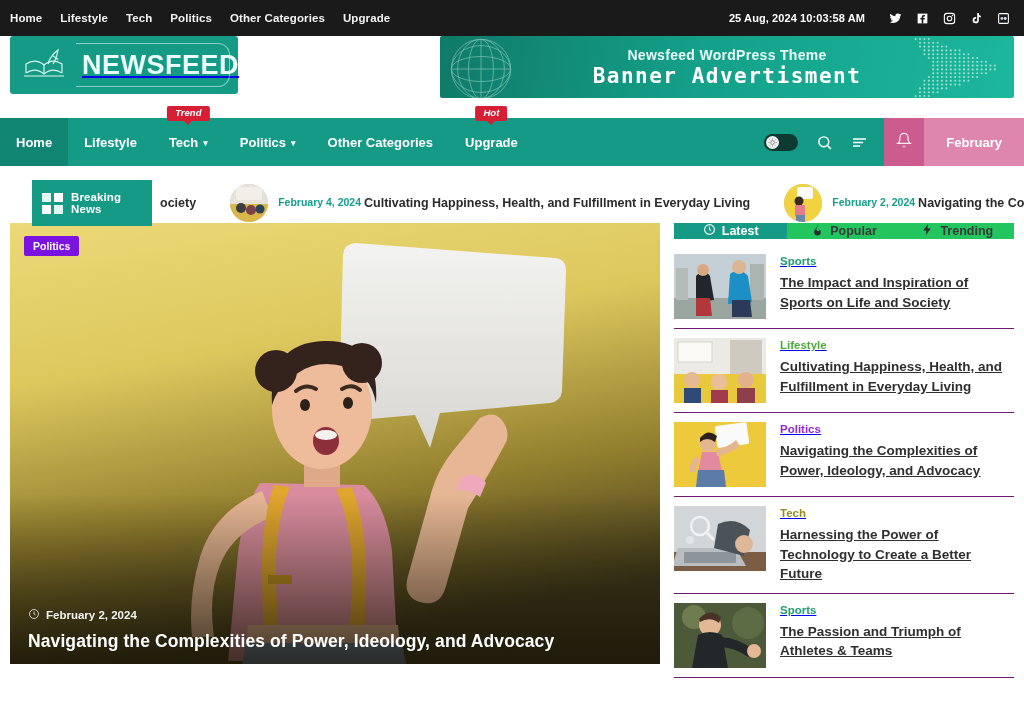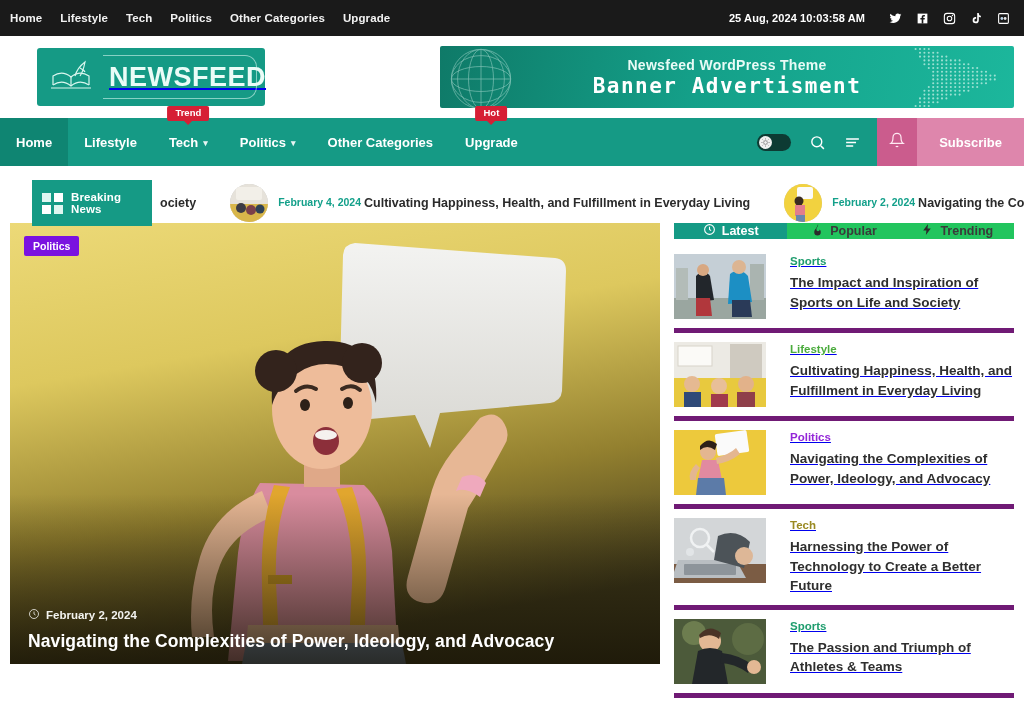--- a/index.html
+++ b/index.html
@@ -34,24 +34,22 @@
     margin-right: 10px;
   }
   .sicon { width: 14px; height: 14px; display: inline-flex; align-items: center; justify-content: center; color: #fff; }
   .sicon svg { width: 13px; height: 13px; fill: #fff; }
 
   
   .header {
     height: 82px;
     background: #fff;
     display: flex;
-    align-items: center;
     padding: 0 10px;
     gap: 14px;
-    margin-left: 27px;
   }
   .logo {
     width: 228px; height: 58px;
     background: #159a85;
     border-radius: 3px;
     display: flex; align-items: center; gap: 8px;
     padding-left: 12px;
     position: relative;
   }
   .logo-mark { width: 52px; height: 38px; flex: 0 0 52px; }
@@ -105,20 +103,21 @@
   }
   .nav-item.active { background: #0f8572; }
   .caret { font-size: 9px; opacity: .9; transform: translateY(1px); }
   .badge {
     position: absolute;
     top: -12px; left: 50%; transform: translateX(-50%);
     background: #d61f35; color: #fff;
     font-size: 9.5px; font-weight: 700;
     padding: 2px 8px 3px; border-radius: 2px;
     line-height: 1;
+    font-style: italic;
   }
   .badge::after {
     content: ""; position: absolute; left: 50%; bottom: -4px;
     margin-left: -4px;
     border-left: 4px solid transparent; border-right: 4px solid transparent;
     border-top: 4px solid #d61f35;
   }
   .nav-right { margin-left: auto; display: flex; align-items: stretch; }
   .nav-tools { display: flex; align-items: center; gap: 18px; padding: 0 16px 0 8px; }
   .toggle {
@@ -225,31 +224,31 @@
   .tabs { display: flex; height: 37px; background: #fcfcfc; }
   .tab {
     flex: 1; display: flex; align-items: center; justify-content: center; gap: 6px;
     font-size: 12.5px; font-weight: 700; color: #3a3a3a; cursor: pointer;
     background: #22c55e;
   }
   .tab.active { background: #159a85; color: #ffffff; }
   .tab svg { width: 13px; height: 13px; }
   .post-list { margin-top: 6px; }
   .post {
-    display: flex; gap: 24px; padding: 9px 0;
-    border-bottom: 5px solid #701a75;
+    display: flex; gap: 14px; padding: 9px 0;
+    border-bottom: 1px solid #701a75;
     cursor: pointer; align-items: flex-start;
   }
   .post-thumb {
     width: 92px; height: 65px; flex: 0 0 92px;
     overflow: hidden; position: relative; background: #ddd;
   }
   .post-body { padding-top: 1px; }
   .post-cat { font-size: 11.5px; font-weight: 700; margin-bottom: 6px; display: block; }
-  .post-title { font-size: 13.5px; font-weight: 700; color: #2f2f2f; line-height: 1.45; }
+  .post-title { font-size: 13.5px; font-weight: 700; color: #2f2f2f; line-height: 1.45; text-decoration: underline; }
 </style>
 </head>
 <body>
 
 <div class="topbar">
   <div class="topbar-nav">
     <a href="#">Home</a>
     <a href="#">Lifestyle</a>
     <a href="#">Tech</a>
     <a href="#">Politics</a>
@@ -532,21 +531,21 @@
       </span>
     </div>
     <div class="bell-box">
       <span>
         <svg viewBox="0 0 24 24">
             <path d="M18 8a6 6 0 1 0-12 0c0 7-3 9-3 9h18s-3-2-3-9"></path>
             <path d="M13.7 21a2 2 0 0 1-3.4 0"></path>
           </svg>
       </span>
     </div>
-    <button class="subscribe">Subscribe</button>
+    <button class="subscribe">February</button>
   </div>
 </div>
 
 <div class="breaking-wrap">
   <div class="ticker">
     <div style="flex:0 0 160px"></div>
     <div class="tick-item">
       <span class="tick-title-only">ociety</span>
     </div>
     <div class="tick-item">

